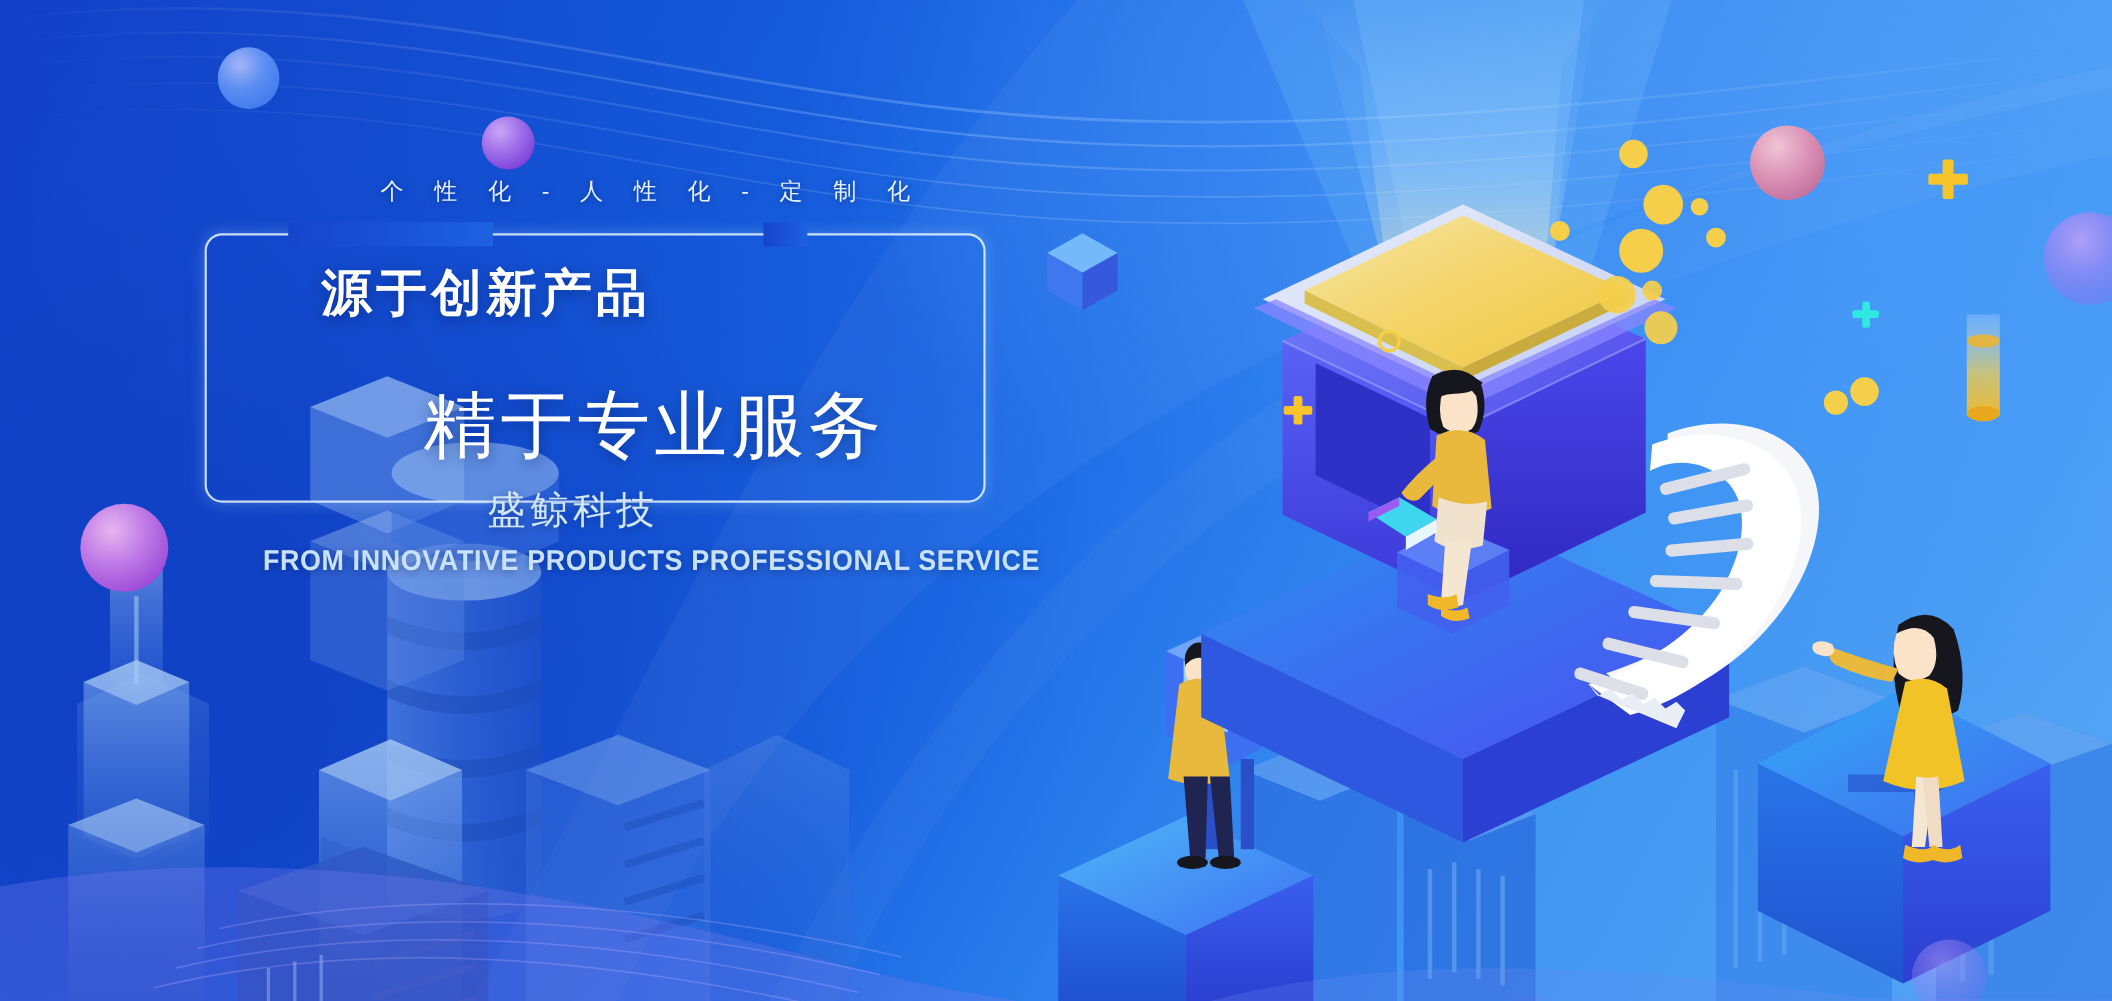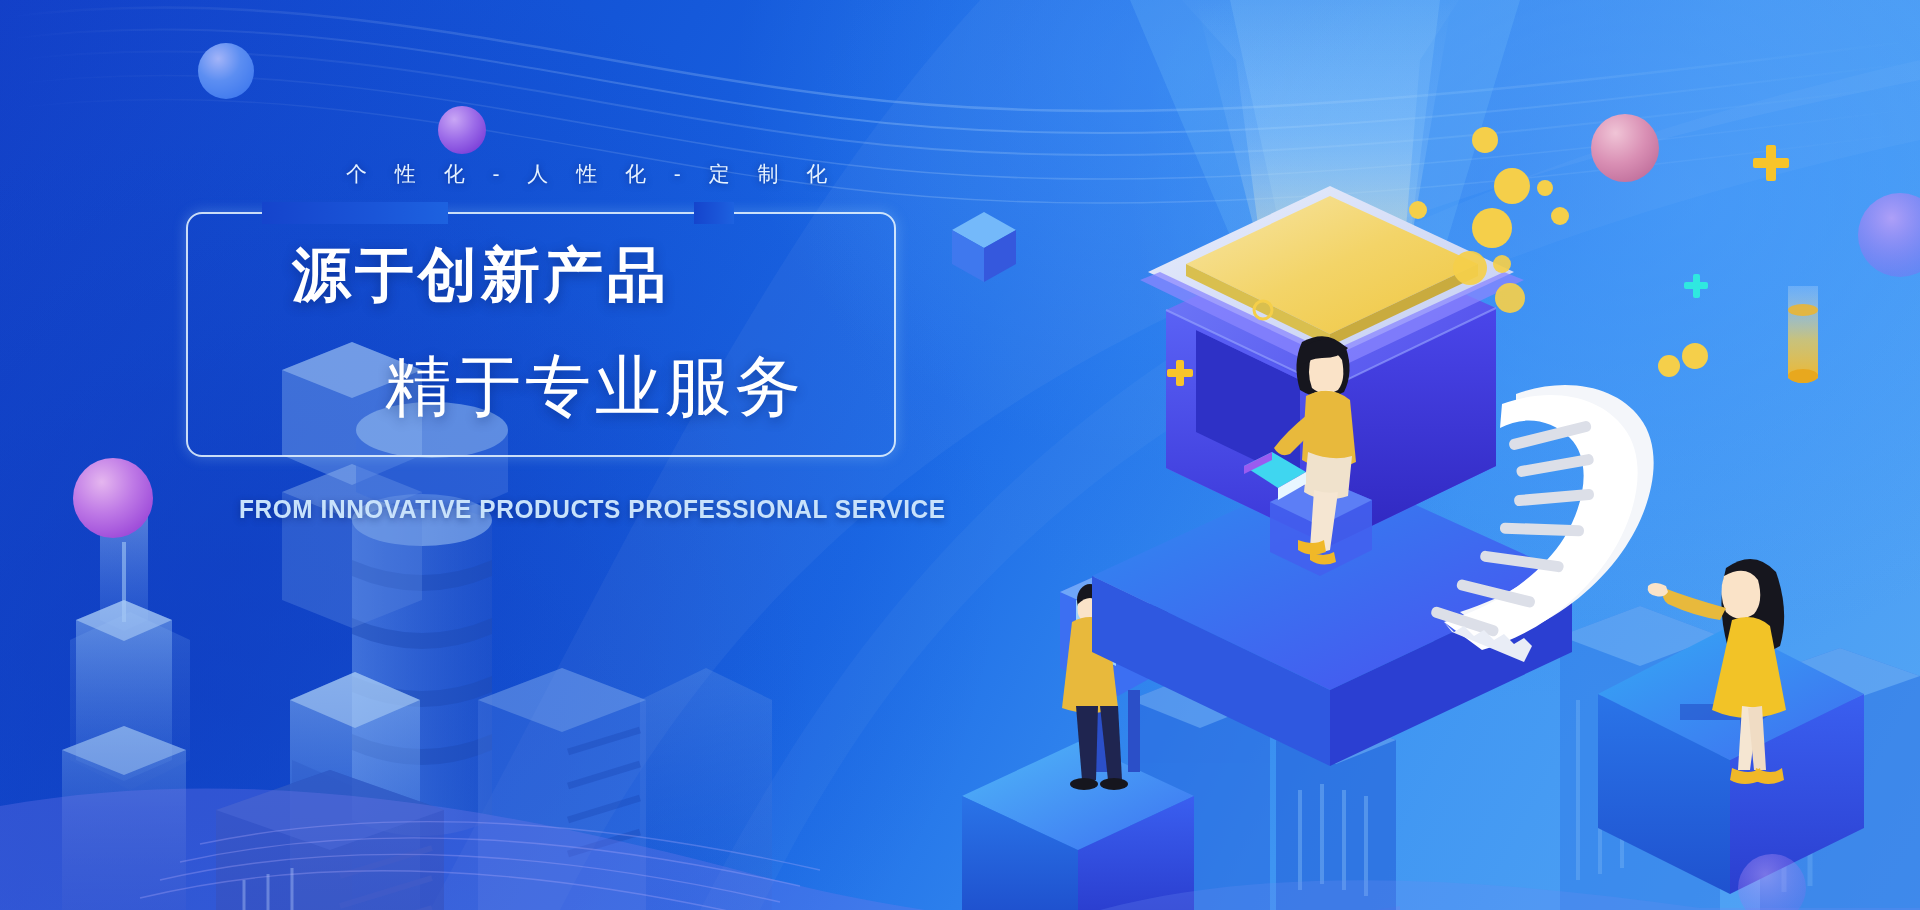--- a/index.html
+++ b/index.html
@@ -27,21 +27,21 @@
     border:2px solid rgba(235,248,255,.85);border-radius:16px;
     box-shadow:0 0 14px rgba(180,225,255,.28);
   }
   .frame-mask{position:absolute;height:22px;z-index:41;
     background:linear-gradient(92deg,#1544cc 0%,#1a55d8 60%,#1d62e0 100%);}
   #fm1{left:262px;top:202px;width:186px;}
   #fm2{left:694px;top:202px;width:40px;}
 
   #headline1{
     position:absolute;left:292px;top:236px;
-    font-size:59px;font-weight:bold;color:#ffffff;letter-spacing:4px;
+    font-size:46px;font-weight:bold;color:#ffffff;letter-spacing:4px;
     text-shadow:0 3px 12px rgba(4,26,92,.45);white-space:nowrap;
   }
   #headline2{
     position:absolute;left:385px;top:342px;
     font-size:66px;font-weight:normal;color:#ffffff;letter-spacing:4px;
     text-shadow:0 3px 12px rgba(4,26,92,.45);white-space:nowrap;
   }
   #company{
     position:absolute;left:443px;top:440px;
     font-family:"Liberation Serif","DejaVu Serif",serif;
@@ -527,17 +527,18 @@
     <div id="frame"></div>
     <div class="frame-mask" id="fm1"></div>
     <div class="frame-mask" id="fm2"></div>
 
     <div id="eyebrow">个 性 化 - 人 性 化 - 定 制 化</div>
 
     <div id="headline1">源于创新产品</div>
 
     <div id="headline2">精于专业服务</div>
 
+    <div id="company">盛鲸科技</div>
 
     <div id="entagline">FROM INNOVATIVE PRODUCTS PROFESSIONAL SERVICE</div>
   </div>
 
 </div>
 
 </body></html>

